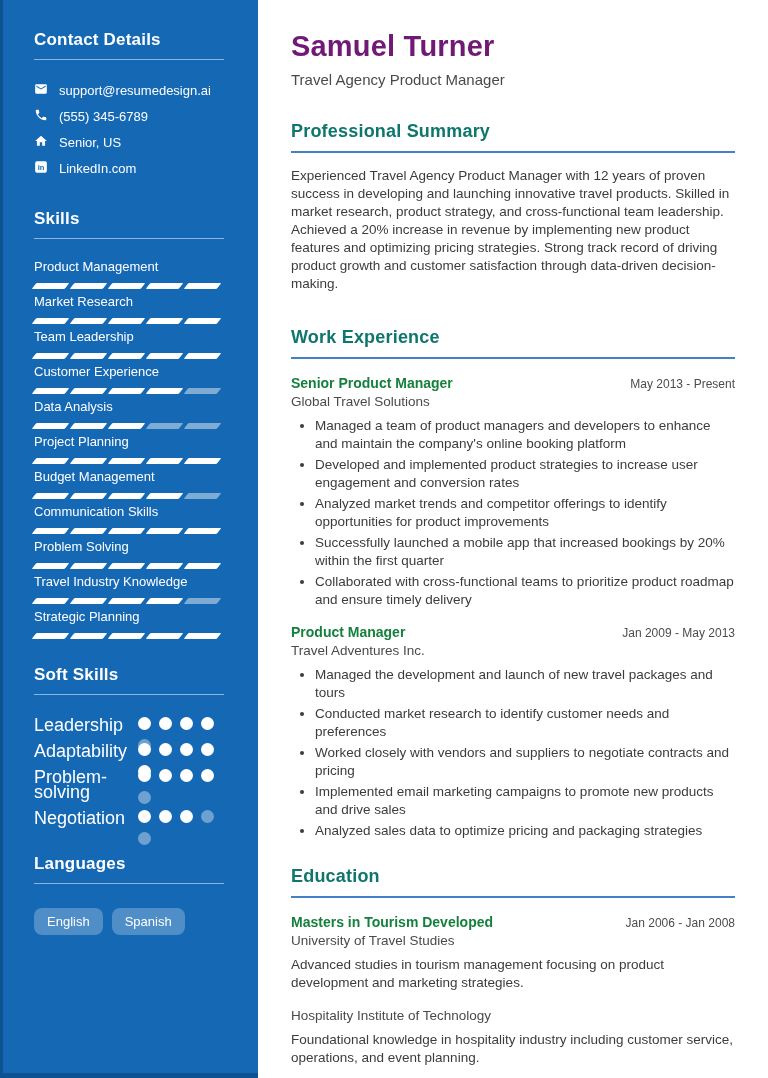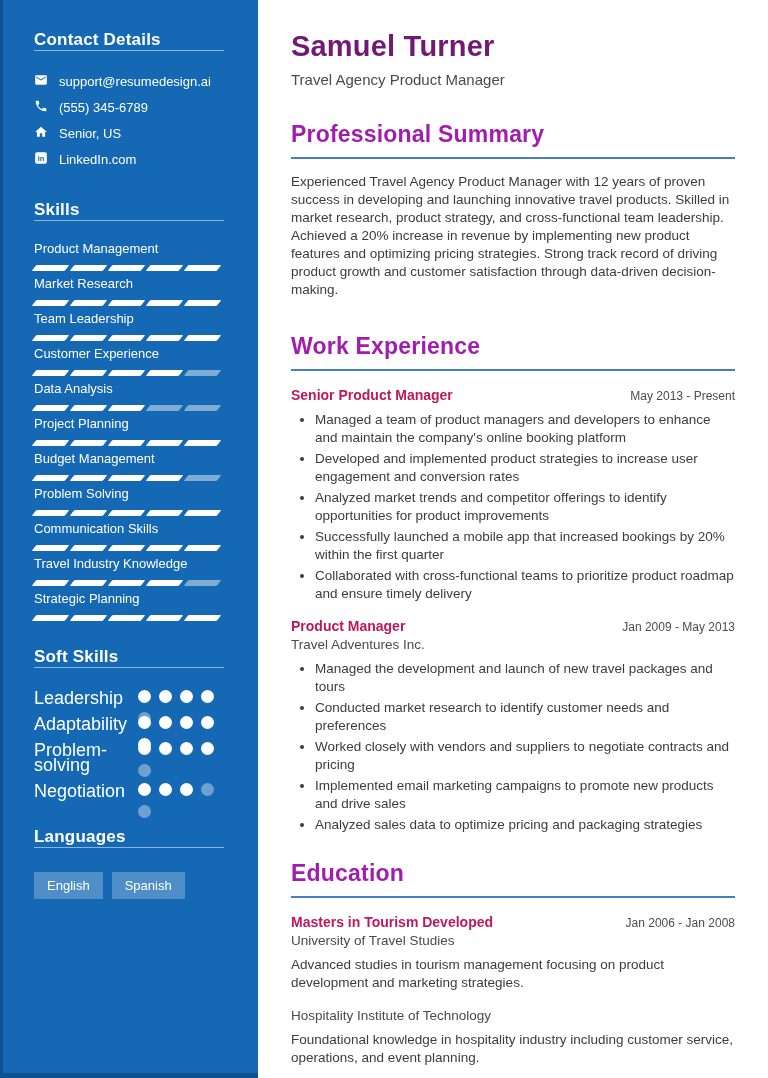--- a/index.html
+++ b/index.html
@@ -7,21 +7,21 @@
   body { font-family:"Liberation Sans", sans-serif; }
   .page { width:768px; height:1078px; background:#ffffff; display:flex; overflow:hidden; }
 
   
   .sidebar {
     width:258px; min-width:258px; background:#1568b3; color:#fff;
     padding:30px 34px 0 31px;
     border-left:3px solid #0e538f; border-bottom:5px solid #0e538f;
   }
   .side-heading {
-    font-size:17px; font-weight:700; margin:0; 
+    font-size:17px; font-weight:700; margin:0; padding-bottom:9px;
     border-bottom:1px solid rgba(255,255,255,.5); letter-spacing:.2px;
   }
   .contact-list { margin-top:22px; }
   .contact-item { display:flex; align-items:center; gap:11px; margin-bottom:9px; font-size:13px; }
   .contact-item svg { width:14px; height:14px; fill:#ffffff; flex:none; }
   .sec-gap { margin-top:32px; }
 
   .skills-list { margin-top:20px; }
   .skill { margin-bottom:3px; }
   .skill-label { font-size:13px; line-height:16px; margin-bottom:8px; }
@@ -31,37 +31,37 @@
 
   .soft-list { margin-top:22px; }
   .soft-row { display:flex; align-items:flex-start; margin-bottom:10px; }
   .soft-label { flex:1; font-size:18px; line-height:15px; padding-top:1px; }
   .dots { width:86px; display:flex; flex-wrap:wrap; align-content:flex-start; height:14px; }
   .dot { width:13px; height:13px; border-radius:50%; background:#fff; margin:0 8px 9px 0; }
   .dot.off { background:rgba(255,255,255,.38); }
 
   .lang-heading { margin-top:28px; }
   .pills { margin-top:24px; display:flex; gap:9px; }
-  .pill { background:rgba(255,255,255,.25); border-radius:0; padding:6px 13px; font-size:13px; }
+  .pill { background:rgba(255,255,255,.25); border-radius:8px; padding:6px 13px; font-size:13px; }
 
   
   .main { flex:1; padding:24px 33px 0 33px; color:#3c3c3c; }
   .name { font-size:29px; font-weight:700; color:#701a75; margin:6px 0 0; letter-spacing:.2px; }
   .role { font-size:15px; color:#4a4a4a; margin-top:8px; }
   .main-heading {
-    color:#a21caf; font-size:23px; font-weight:700; margin:0;
+    color:#0f766e; font-size:18px; font-weight:700; margin:0;
     padding-bottom:9px; border-bottom:2px solid #4480c7; letter-spacing:.2px;
   }
   .summary-sec { margin-top:33px; }
   .summary-text { font-size:13.5px; line-height:18px; margin-top:14px; color:#3c3c3c; }
   .exp-sec { margin-top:34px; }
   .edu-sec { margin-top:26px; }
   .job { margin-top:16px; }
   .row-head { display:flex; justify-content:space-between; align-items:baseline; }
-  .row-title { font-size:14px; font-weight:700; color:#be185d; }
+  .row-title { font-size:14px; font-weight:700; color:#15803d; }
   .row-date { font-size:12px; color:#4c4c4c; white-space:nowrap; }
   .row-sub { font-size:13.5px; color:#4a4a4a; margin-top:3px; }
   ul.bullets { margin:8px 0 14px; padding-left:24px; }
   ul.bullets li { font-size:13.5px; line-height:17.5px; margin-bottom:4px; color:#3c3c3c; }
   .degree { margin-top:16px; }
   .deg-desc { font-size:13.5px; line-height:18px; margin-top:8px; color:#3c3c3c; }
 </style>
 </head>
 <body>
 
@@ -173,31 +173,31 @@
           <div class="skill-label">Budget Management</div>
           <div class="bar">
             <span class="seg"></span>
             <span class="seg"></span>
             <span class="seg"></span>
             <span class="seg"></span>
             <span class="seg off"></span>
           </div>
         </div>
         <div class="skill">
+          <div class="skill-label">Communication Skills</div>
+          <div class="bar">
+            <span class="seg"></span>
+            <span class="seg"></span>
+            <span class="seg"></span>
+            <span class="seg"></span>
+            <span class="seg"></span>
+          </div>
+        </div>
+        <div class="skill">
           <div class="skill-label">Problem Solving</div>
-          <div class="bar">
-            <span class="seg"></span>
-            <span class="seg"></span>
-            <span class="seg"></span>
-            <span class="seg"></span>
-            <span class="seg"></span>
-          </div>
-        </div>
-        <div class="skill">
-          <div class="skill-label">Communication Skills</div>
           <div class="bar">
             <span class="seg"></span>
             <span class="seg"></span>
             <span class="seg"></span>
             <span class="seg"></span>
             <span class="seg"></span>
           </div>
         </div>
         <div class="skill">
           <div class="skill-label">Travel Industry Knowledge</div>
@@ -284,20 +284,21 @@
     </section>
 
     <section class="exp-sec">
       <h2 class="main-heading">Work Experience</h2>
       <div>
           <div class="job">
             <div class="row-head">
               <div class="row-title">Senior Product Manager</div>
               <div class="row-date">May 2013 - Present</div>
             </div>
+            <div class="row-sub">Global Travel Solutions</div>
             <ul class="bullets">
               <li>Managed a team of product managers and developers to enhance and maintain the company's online booking platform</li>
               <li>Developed and implemented product strategies to increase user engagement and conversion rates</li>
               <li>Analyzed market trends and competitor offerings to identify opportunities for product improvements</li>
               <li>Successfully launched a mobile app that increased bookings by 20% within the first quarter</li>
               <li>Collaborated with cross-functional teams to prioritize product roadmap and ensure timely delivery</li>
             </ul>
           </div>
           <div class="job">
             <div class="row-head">

